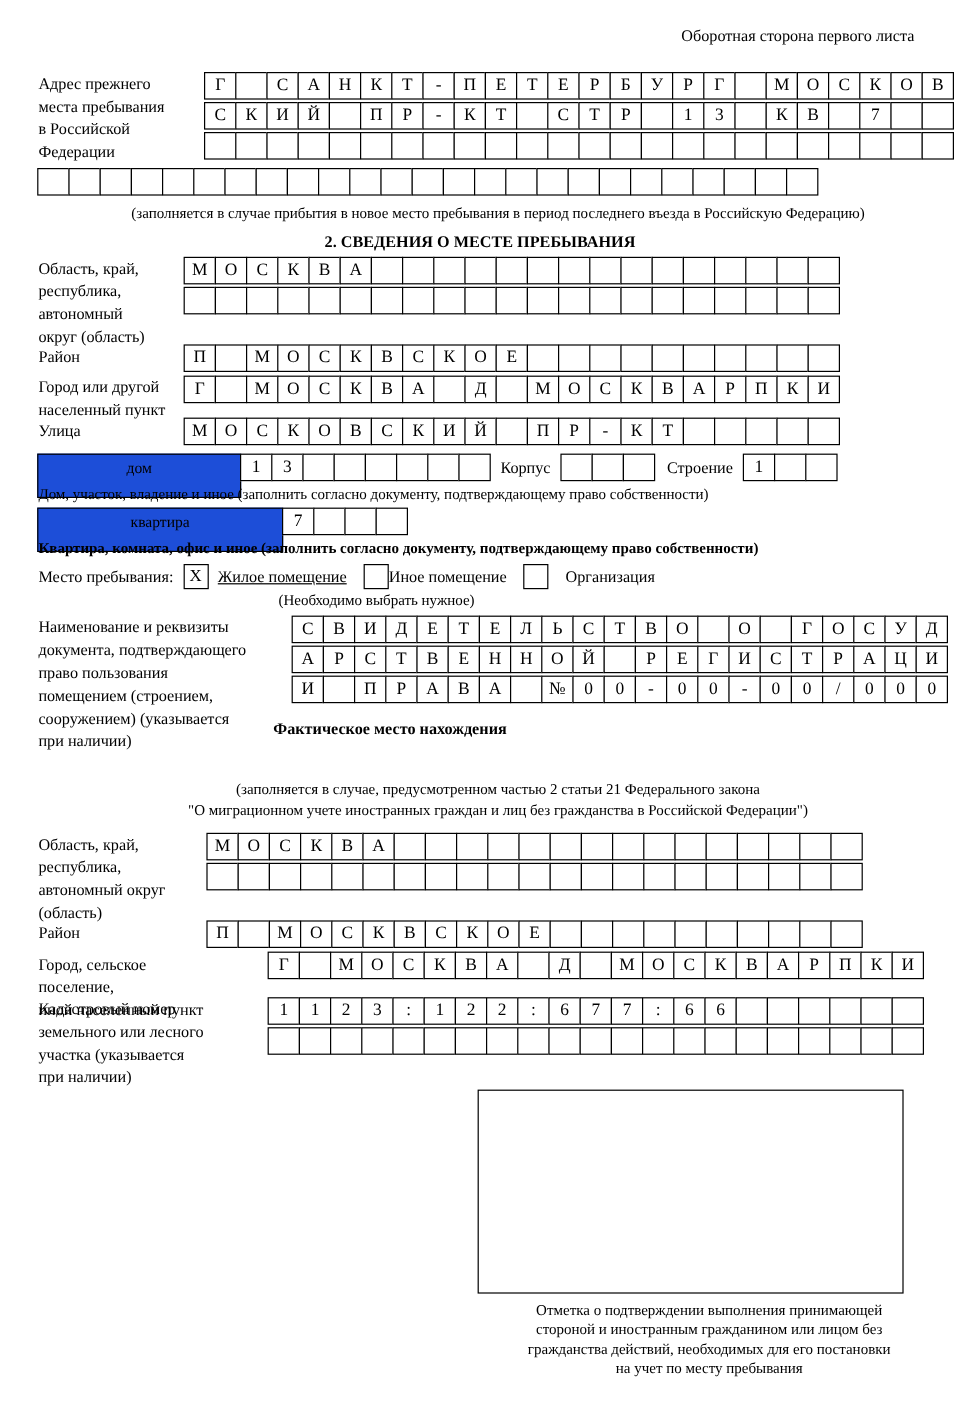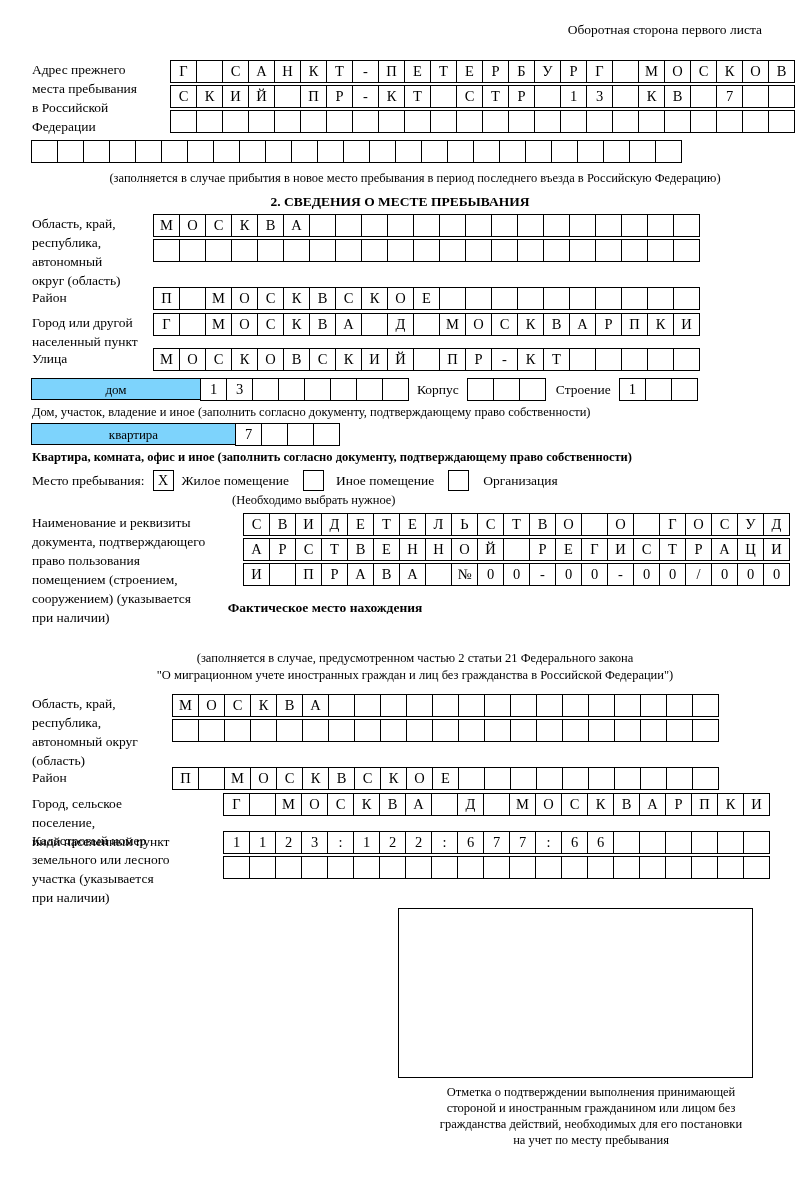--- a/index.html
+++ b/index.html
@@ -36,25 +36,25 @@
     text-align: center;
     font-family: "Liberation Serif", serif;
     background:#fff;
   }
   .cell:last-child { margin-right:0; }
 
   .row { display:flex; align-items:flex-start; }
 
   .boxlabel {
     border:1px solid #000;
-    height:22px;
+    height:37px;
     font-size:13px;
     line-height:21px;
     text-align:center;
-    background:#7dd3fc;
+    background:#1d4ed8;
   }
 
   .inline-text { font-size:13.5px; line-height:23px; }
 
   .checkbox {
     width:21px; height:21px; border:1px solid #000; display:inline-block;
     text-align:center; font-size:14px; line-height:19px; vertical-align:middle;
     background:#fff;
   }
 
@@ -376,23 +376,23 @@
         </div>
     </div>
   </div>
 
   <div style="position:absolute; left:32px; top:449px;font-weight:bold;" class="lbl-sm">Квартира, комната, офис и иное (заполнить согласно документу, подтверждающему право собственности)</div>
 
   <div style="position:absolute; left:32px; top:469px; width:700px;">
     <div class="row" style="align-items:center;">
       <div class="inline-text">Место пребывания:</div>
       <div class="checkbox" style="margin-left:8px;">X</div>
-      <div class="inline-text" style="margin-left:8px;">Жилое помещение</div>
+      <div class="inline-text" style="margin-left:8px;text-decoration:underline;">Жилое помещение</div>
       <div class="checkbox" style="margin-left:14px;"></div>
-      <div class="inline-text" style="margin-left:12px;">Иное помещение</div>
+      <div class="inline-text" style="margin-left:0;">Иное помещение</div>
       <div class="checkbox" style="margin-left:14px;"></div>
       <div class="inline-text" style="margin-left:14px;">Организация</div>
     </div>
   </div>
   <div style="position:absolute; left:232px; top:492px;" class="lbl-sm">(Необходимо выбрать нужное)</div>
 
   <div style="position:absolute; left:32px; top:513px; width:215px;">
     <div class="lbl">Наименование и реквизиты</div>
     <div class="lbl">документа, подтверждающего</div>
     <div class="lbl">право пользования</div>

